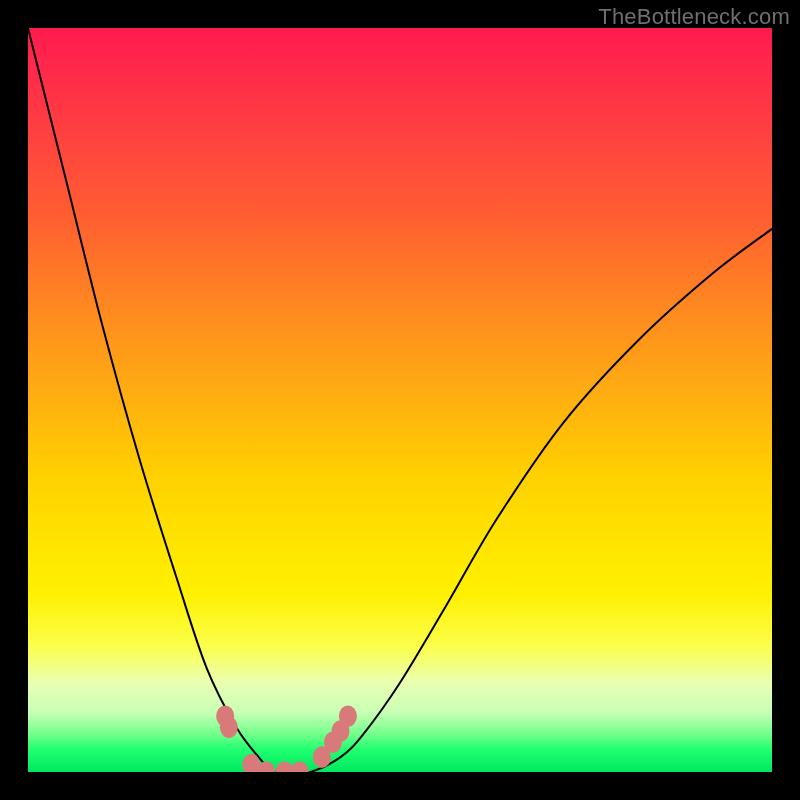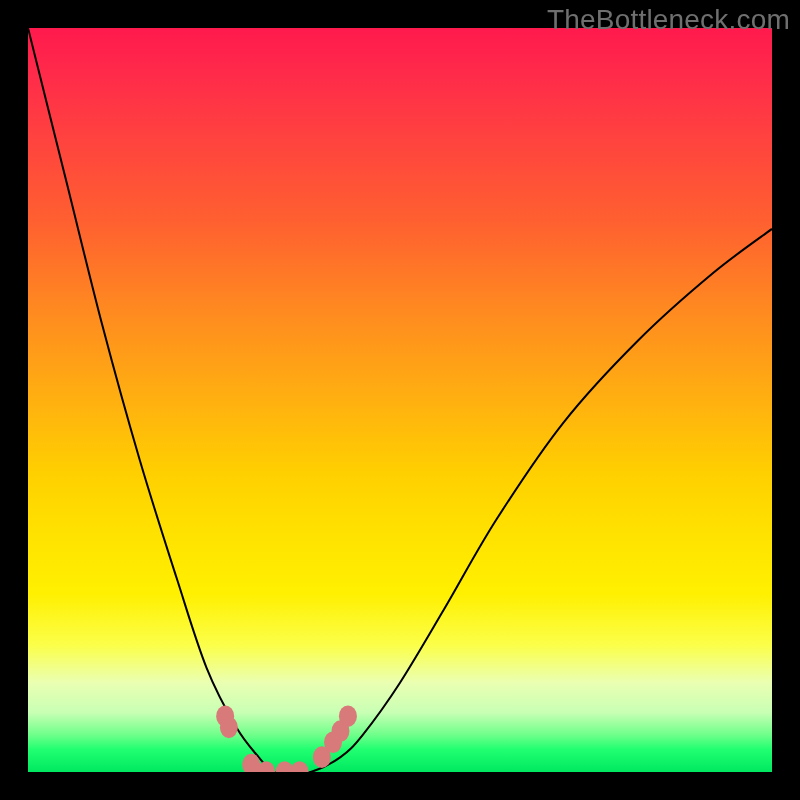--- a/index.html
+++ b/index.html
@@ -46,21 +46,21 @@
       #6fff8a 95%,
       #20ff70 97%,
       #00e860 100%
     );
   }
   .watermark {
     position: absolute;
     top: 4px;
     right: 10px;
     color: #6f6f6f;
-    font-size: 28px;
+    font-size: 22px;
     font-weight: 500;
     letter-spacing: 0.2px;
     z-index: 5;
   }
   svg.curve {
     position: absolute;
     inset: 0;
     z-index: 3;
   }
   .curve path {

